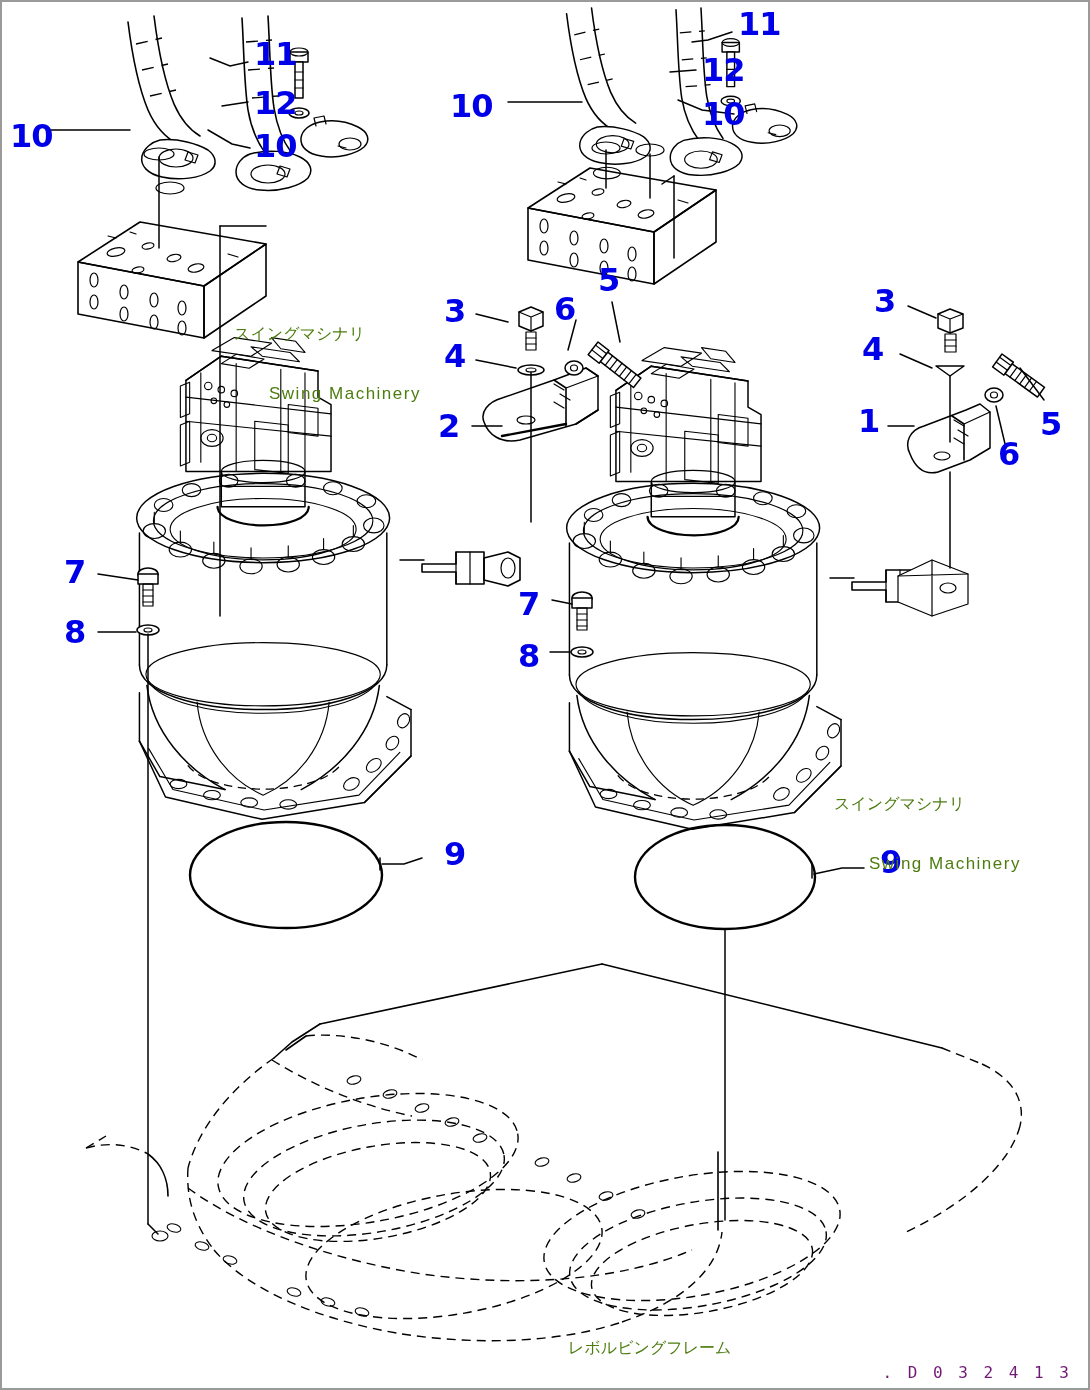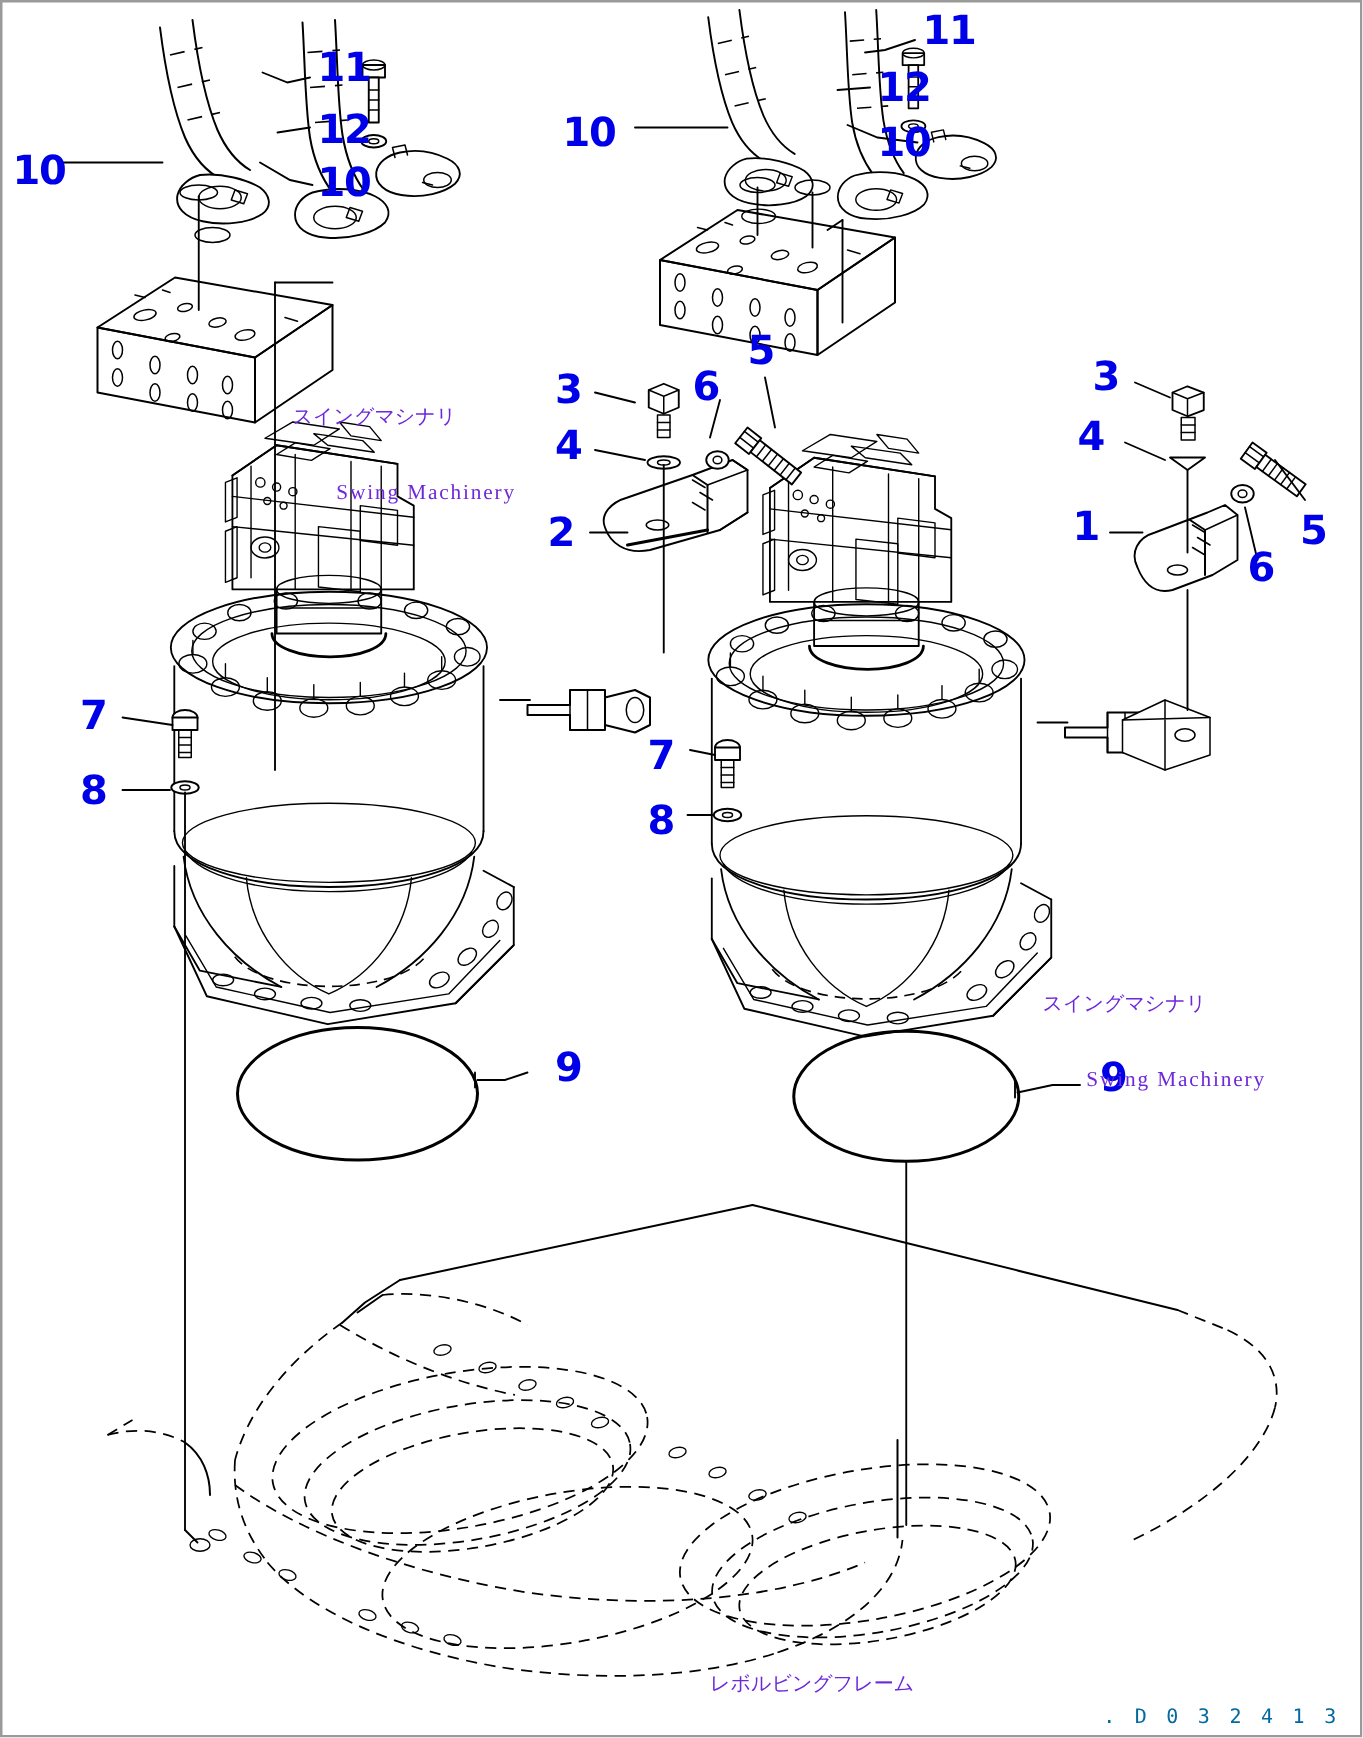--- a/index.html
+++ b/index.html
@@ -22,33 +22,33 @@
     color:#0000e8;
     font-family:"DejaVu Sans","Liberation Sans",sans-serif;
     font-weight:bold;
     font-size:32px;
     line-height:32px;
     letter-spacing:-1px;
     user-select:none;
   }
   .cap{
     position:absolute;
-    color:#6d28d9;
-    font-family:Liberation Serif, serif;
+    color:#4d7c0f;
+    font-family:Liberation Sans, sans-serif;
     font-size:17px;
     line-height:20px;
     white-space:pre;
     letter-spacing:1px;
   }
   .cap .jp{display:block;font-size:16px;letter-spacing:0px;}
   .cap .en{display:block;font-size:17px;letter-spacing:1.5px;margin-left:35px;}
   #drawing-number{
     position:absolute;
     right:16px;bottom:6px;
-    color:#0369a1;
+    color:#701a75;
     font-family:"DejaVu Sans Mono","Liberation Mono",monospace;
     font-size:16px;
     letter-spacing:3px;
     margin-top:16px;
   }
 </style>
 </head>
 <body>
 
 <div id="page">

